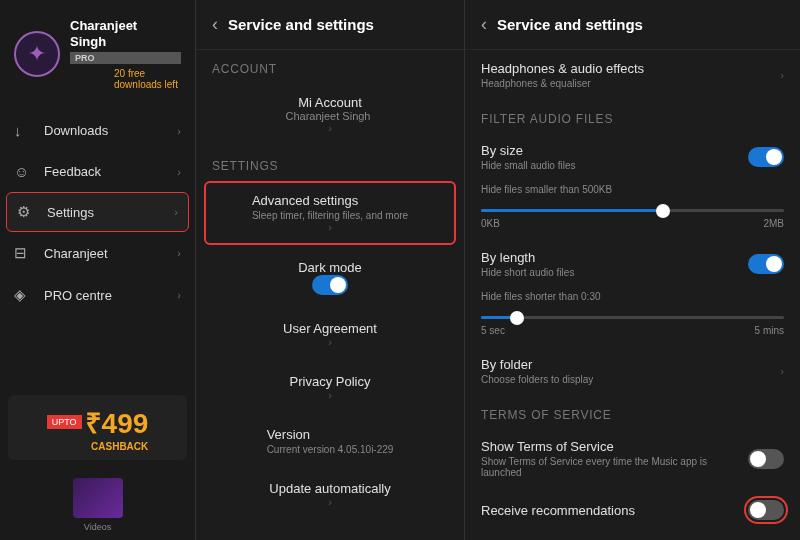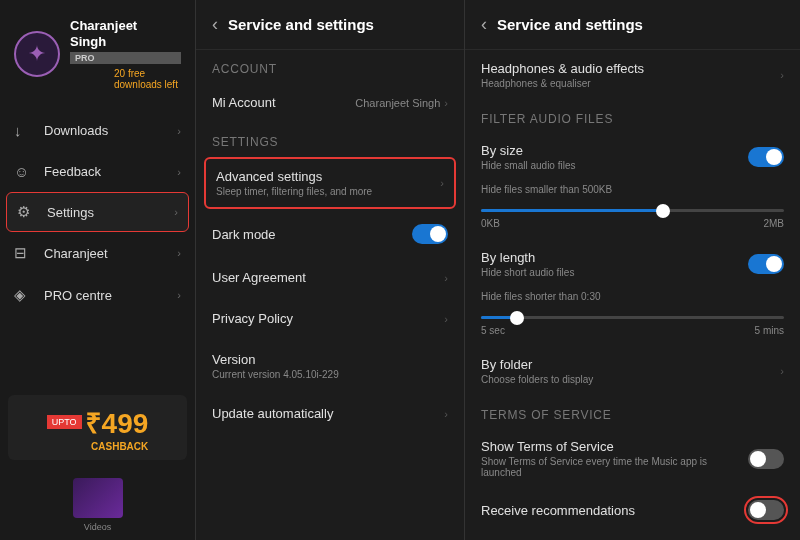--- a/index.html
+++ b/index.html
@@ -179,20 +179,21 @@
       letter-spacing: 0.8px;
       padding: 12px 16px 6px;
       text-transform: uppercase;
     }
     .settings-item {
       display: flex;
       align-items: center;
       padding: 13px 16px;
       cursor: pointer;
       position: relative;
+      flex-direction: column;
     }
     .settings-item.highlighted {
       border: 2px solid #e53935;
       border-radius: 6px;
       margin: 2px 8px;
       padding: 10px 10px;
     }
     .settings-item-text {
       flex: 1;
     }

